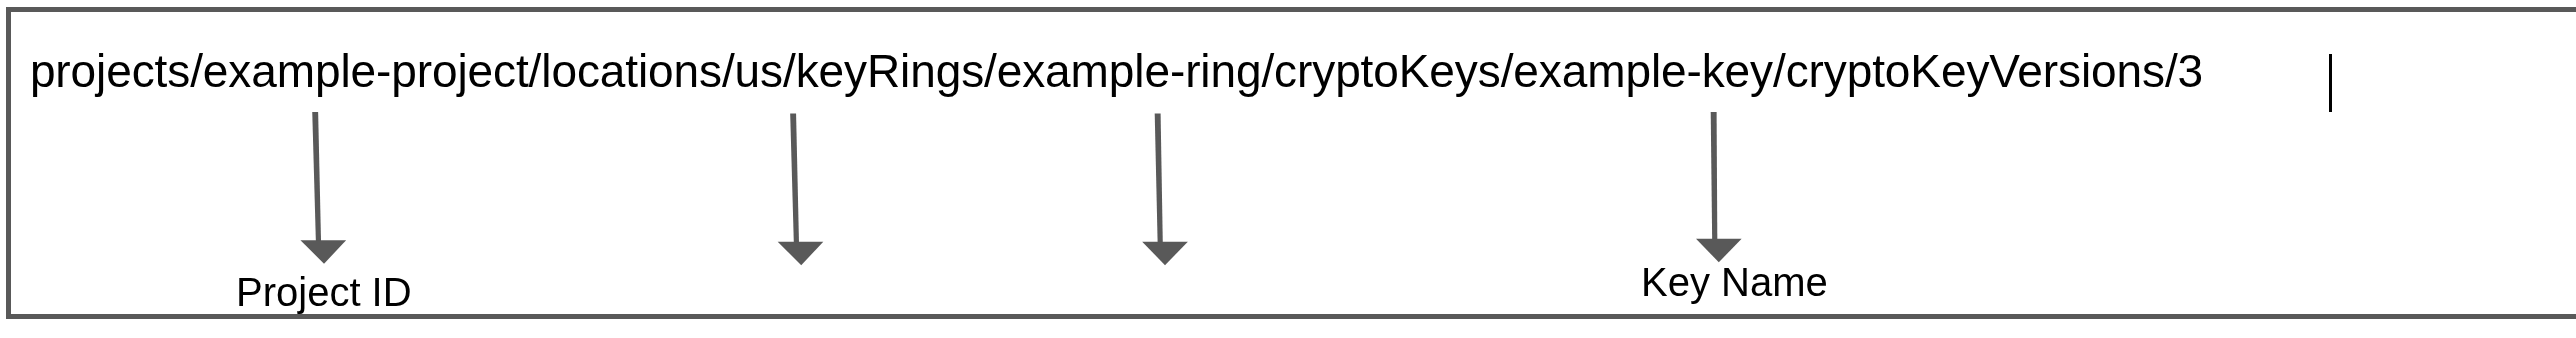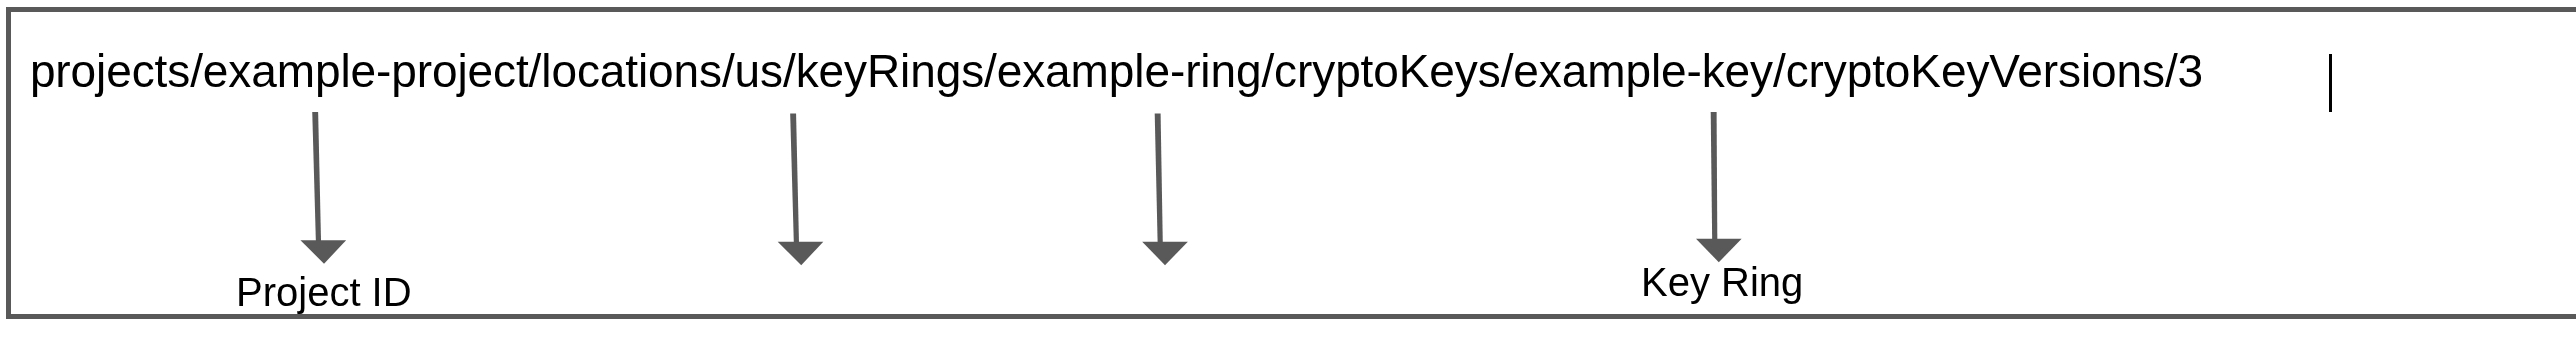--- a/index.html
+++ b/index.html
@@ -112,16 +112,16 @@
       <polygon fill="#595959" points="2323,152 2331,152 2332,328 2325,328"></polygon>
       <polygon fill="#595959" points="2303,324 2365,324 2334,356"></polygon>
     </g>
 
   </svg>
 
   <div class="callout-label" id="label-project-id">Project ID</div>
 
 
 
-  <div class="callout-label" id="label-key-name">Key Ring</div>
+  <div class="callout-label" id="label-key-name">Key Name</div>
 
 </div>
 
 
 </body></html>

